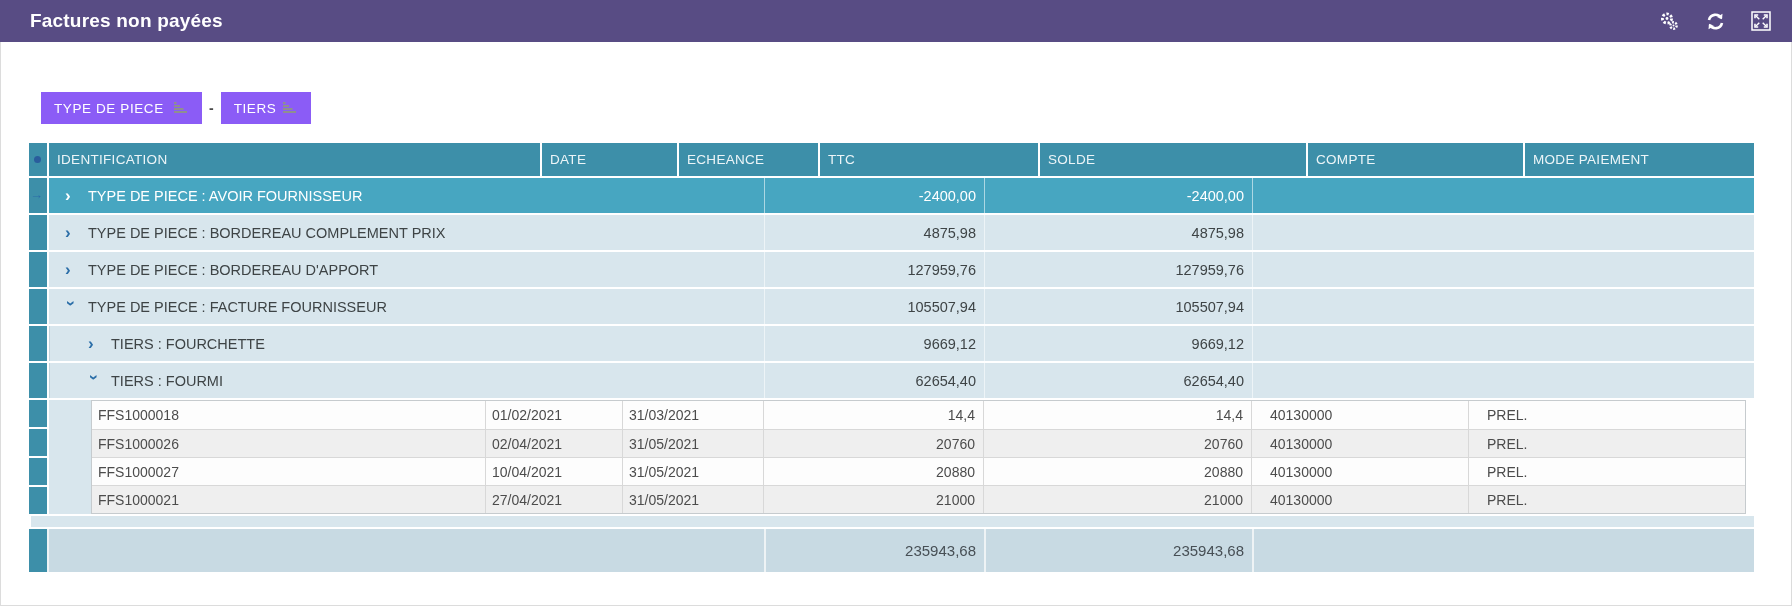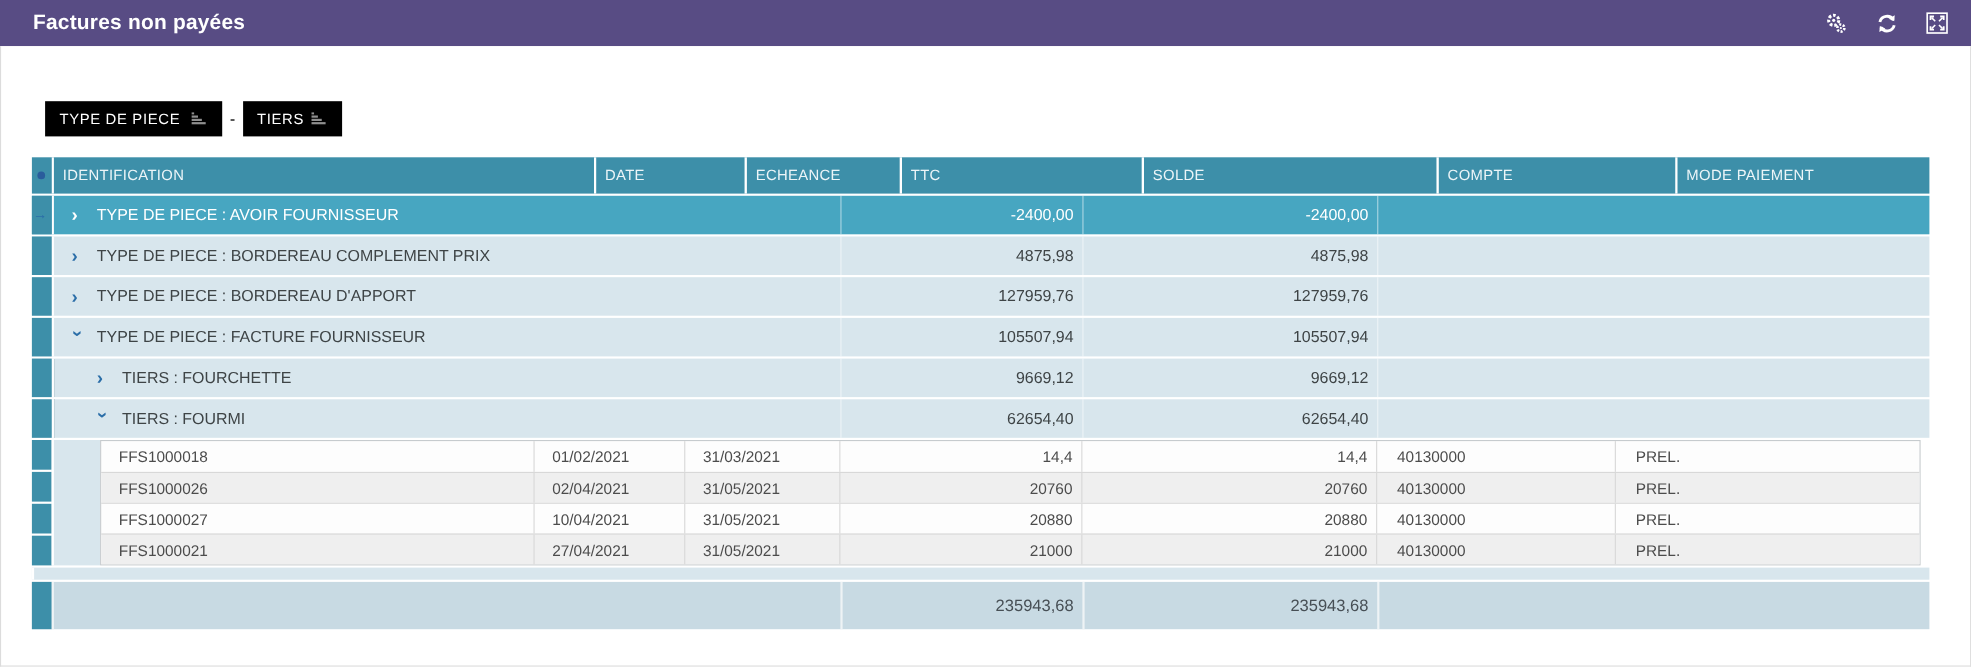--- a/index.html
+++ b/index.html
@@ -22,21 +22,21 @@
 
   
   .content {
     position:absolute; top:42px; left:0; width:1792px; height:564px;
     background:#ffffff; border:1px solid #dcdcdc; border-top:none;
   }
 
   
   .chips { position:absolute; left:40px; top:50px; display:flex; align-items:center; }
   .chip {
-    height:32px; background:#000000; color:#ffffff; display:flex; align-items:center;
+    height:32px; background:#8b5cf6; color:#ffffff; display:flex; align-items:center;
     justify-content:space-between; font-size:13.5px; letter-spacing:.6px;
     padding:0 13px; cursor:pointer;
   }
   .chip.w1 { width:161px; }
   .chip.w2 { width:90px; }
   .chip .sort { display:flex; }
   .dash { margin:0 7px; color:#4a4a4a; font-weight:bold; font-size:14px; }
 
   
   .grid { position:absolute; left:28px; top:101px; width:1725px; font-size:14.5px; }
@@ -66,21 +66,21 @@
 
   
   .detailsec { display:flex; margin-top:2px; }
   .gutstack { width:18px; display:flex; flex-direction:column; gap:2px; flex:none; }
   .gutstack .gut { flex:1; background:#3d8fa9; }
   .dindent { width:44px; background:#d8e6ed; border-left:2px solid #ffffff; flex:none; }
   .dtable { flex:1; margin-right:8px; background:#fdfdfd; border:1px solid #c6cbce; }
   .drow { display:flex; height:28px; font-size:14px; color:#4c4c4c; cursor:pointer; }
   .drow + .drow { border-top:1px solid #d8d8d8; }
   .drow:nth-child(even) { background:#efefef; }
-  .dcell { display:flex; align-items:center; padding-left:16px; border-left:1px solid #d8d8d8; overflow:hidden; }
+  .dcell { display:flex; align-items:center; padding-left:6px; border-left:1px solid #d8d8d8; overflow:hidden; }
   .dcell:first-child { border-left:none; }
   .dcell.num { justify-content:flex-end; padding-right:8px; padding-left:2px; }
   .dcell.tight { padding-left:18px; }
   .dtable .w-id { width:393px; }
 
   
   .spacer { display:flex; height:11px; margin-top:2px; }
   .spacer .fill { flex:1; background:#d8e6ed; border-left:2px solid #ffffff; }
   .trow { display:flex; height:43px; margin-top:2px; background:#c8dae3; color:#474f55; font-size:15px; }
   .trow .gut { width:18px; background:#3d8fa9; flex:none; }

